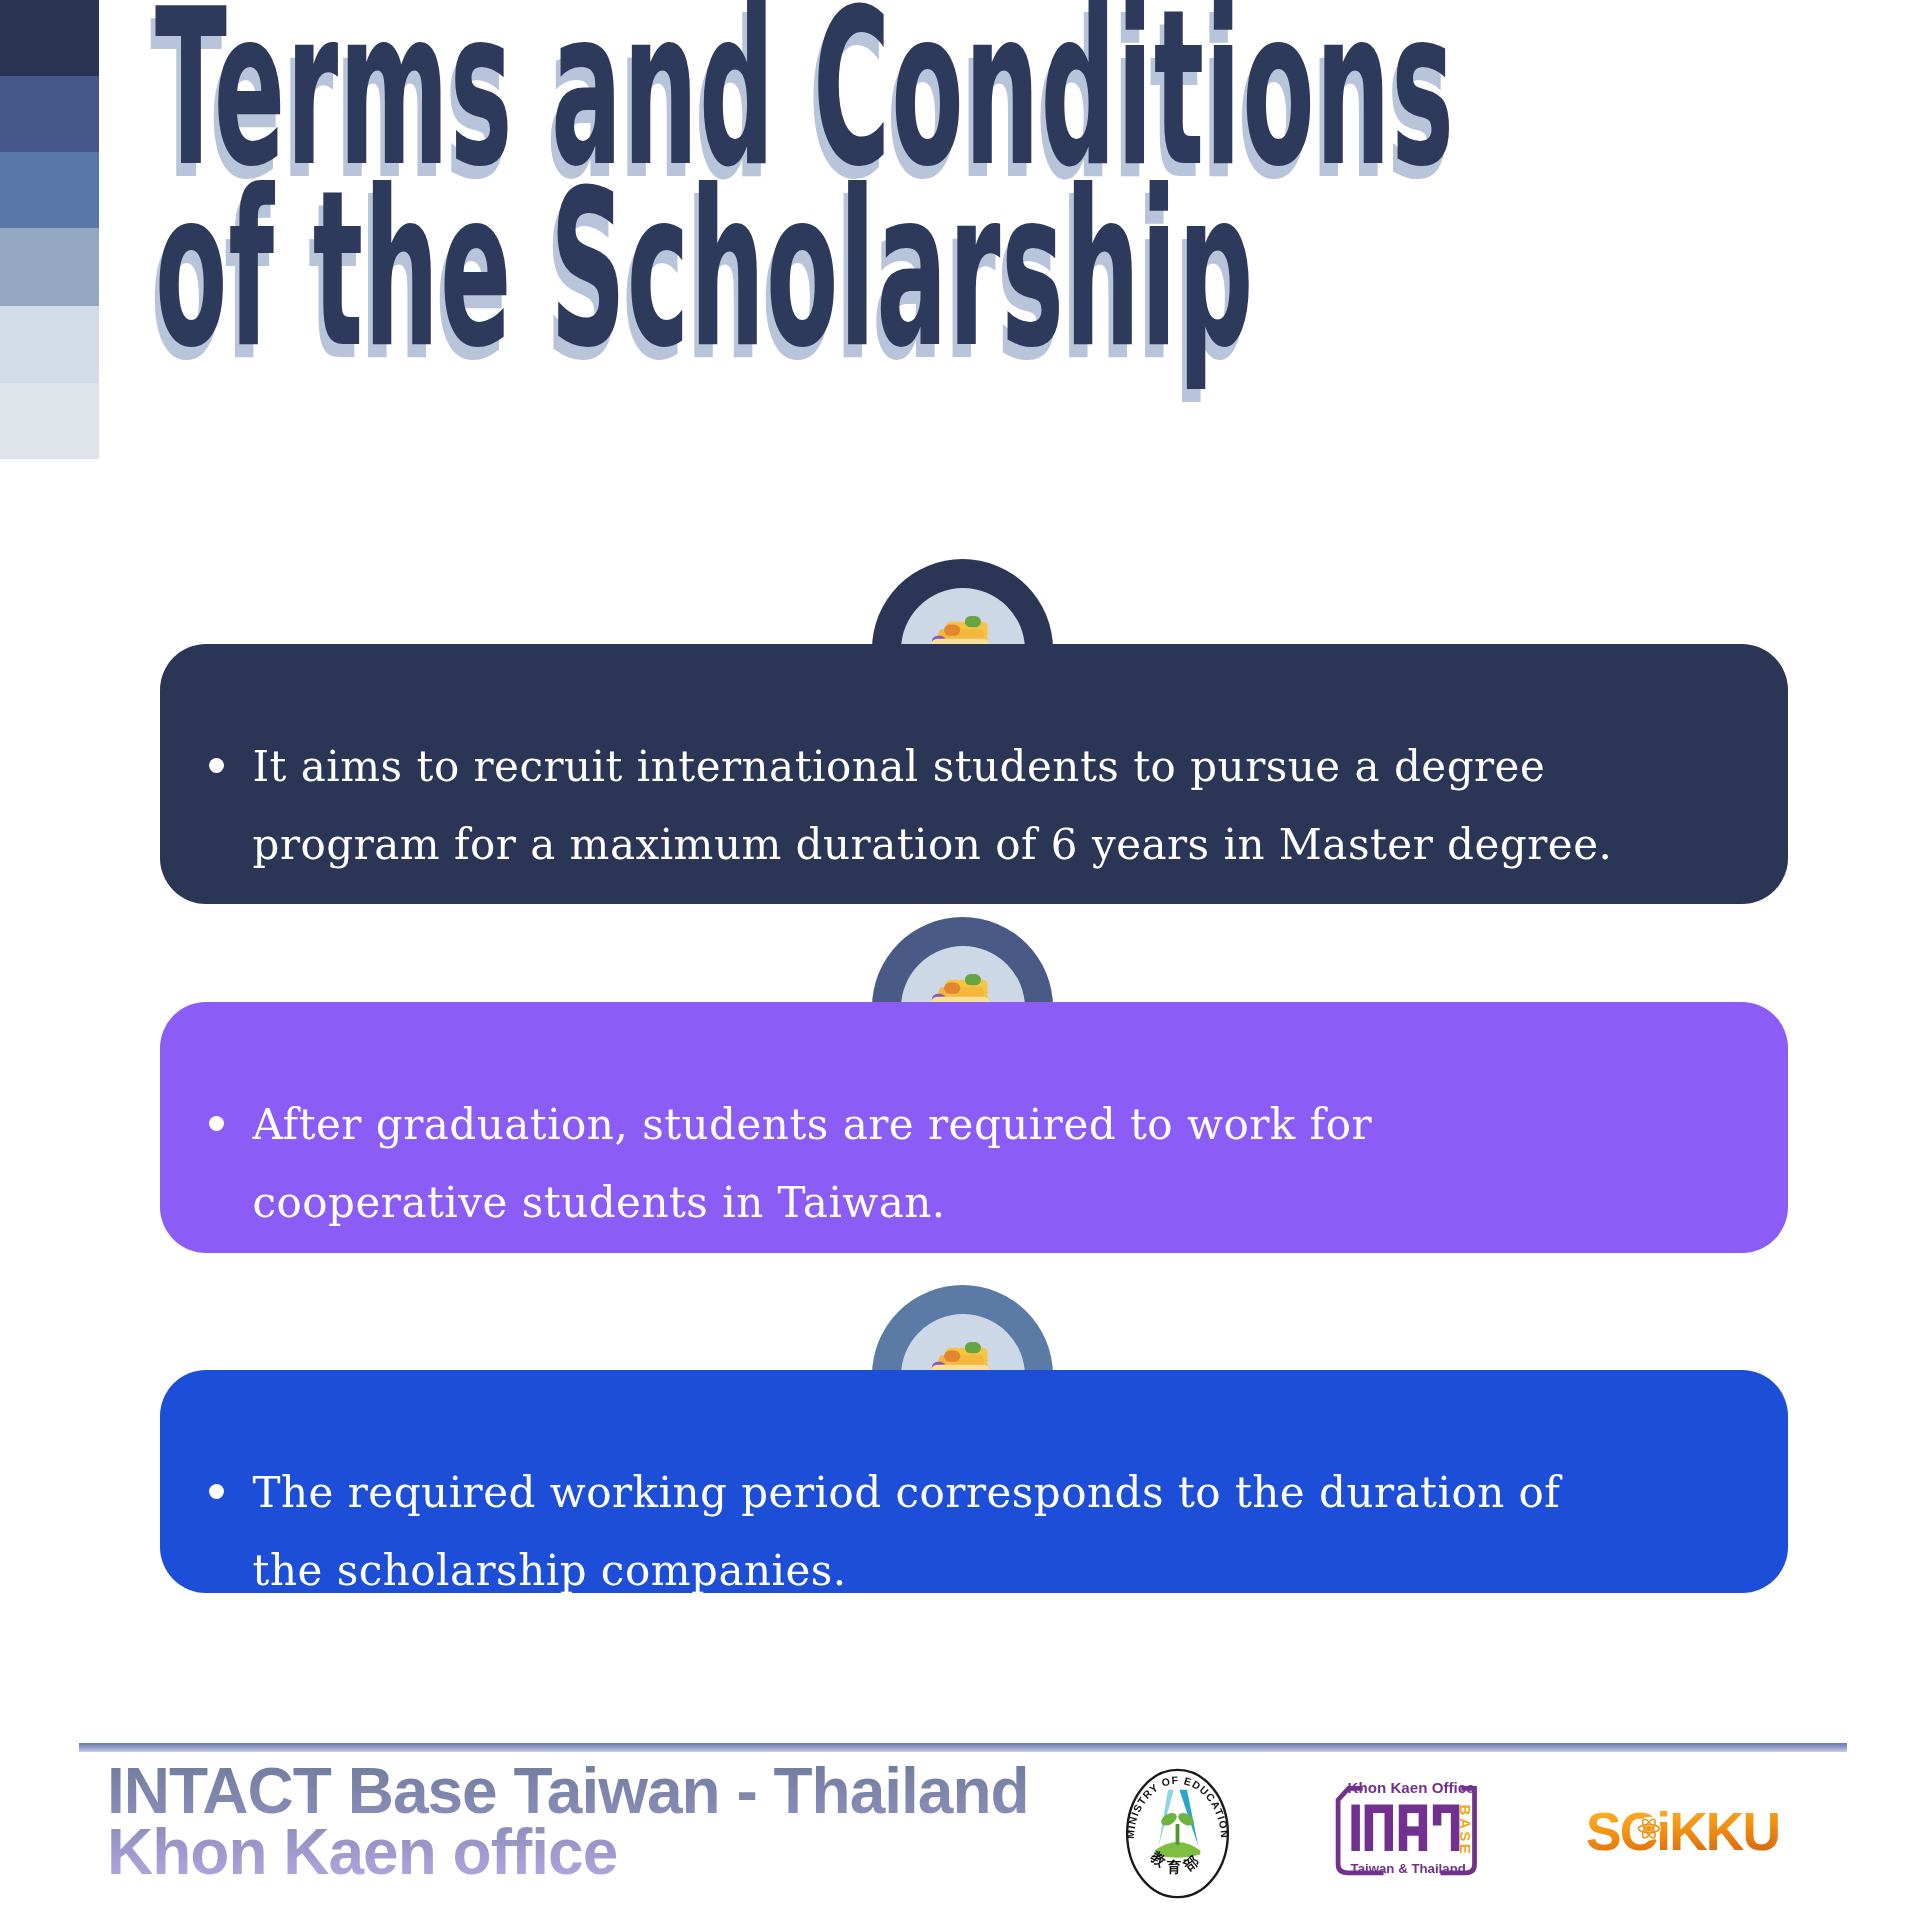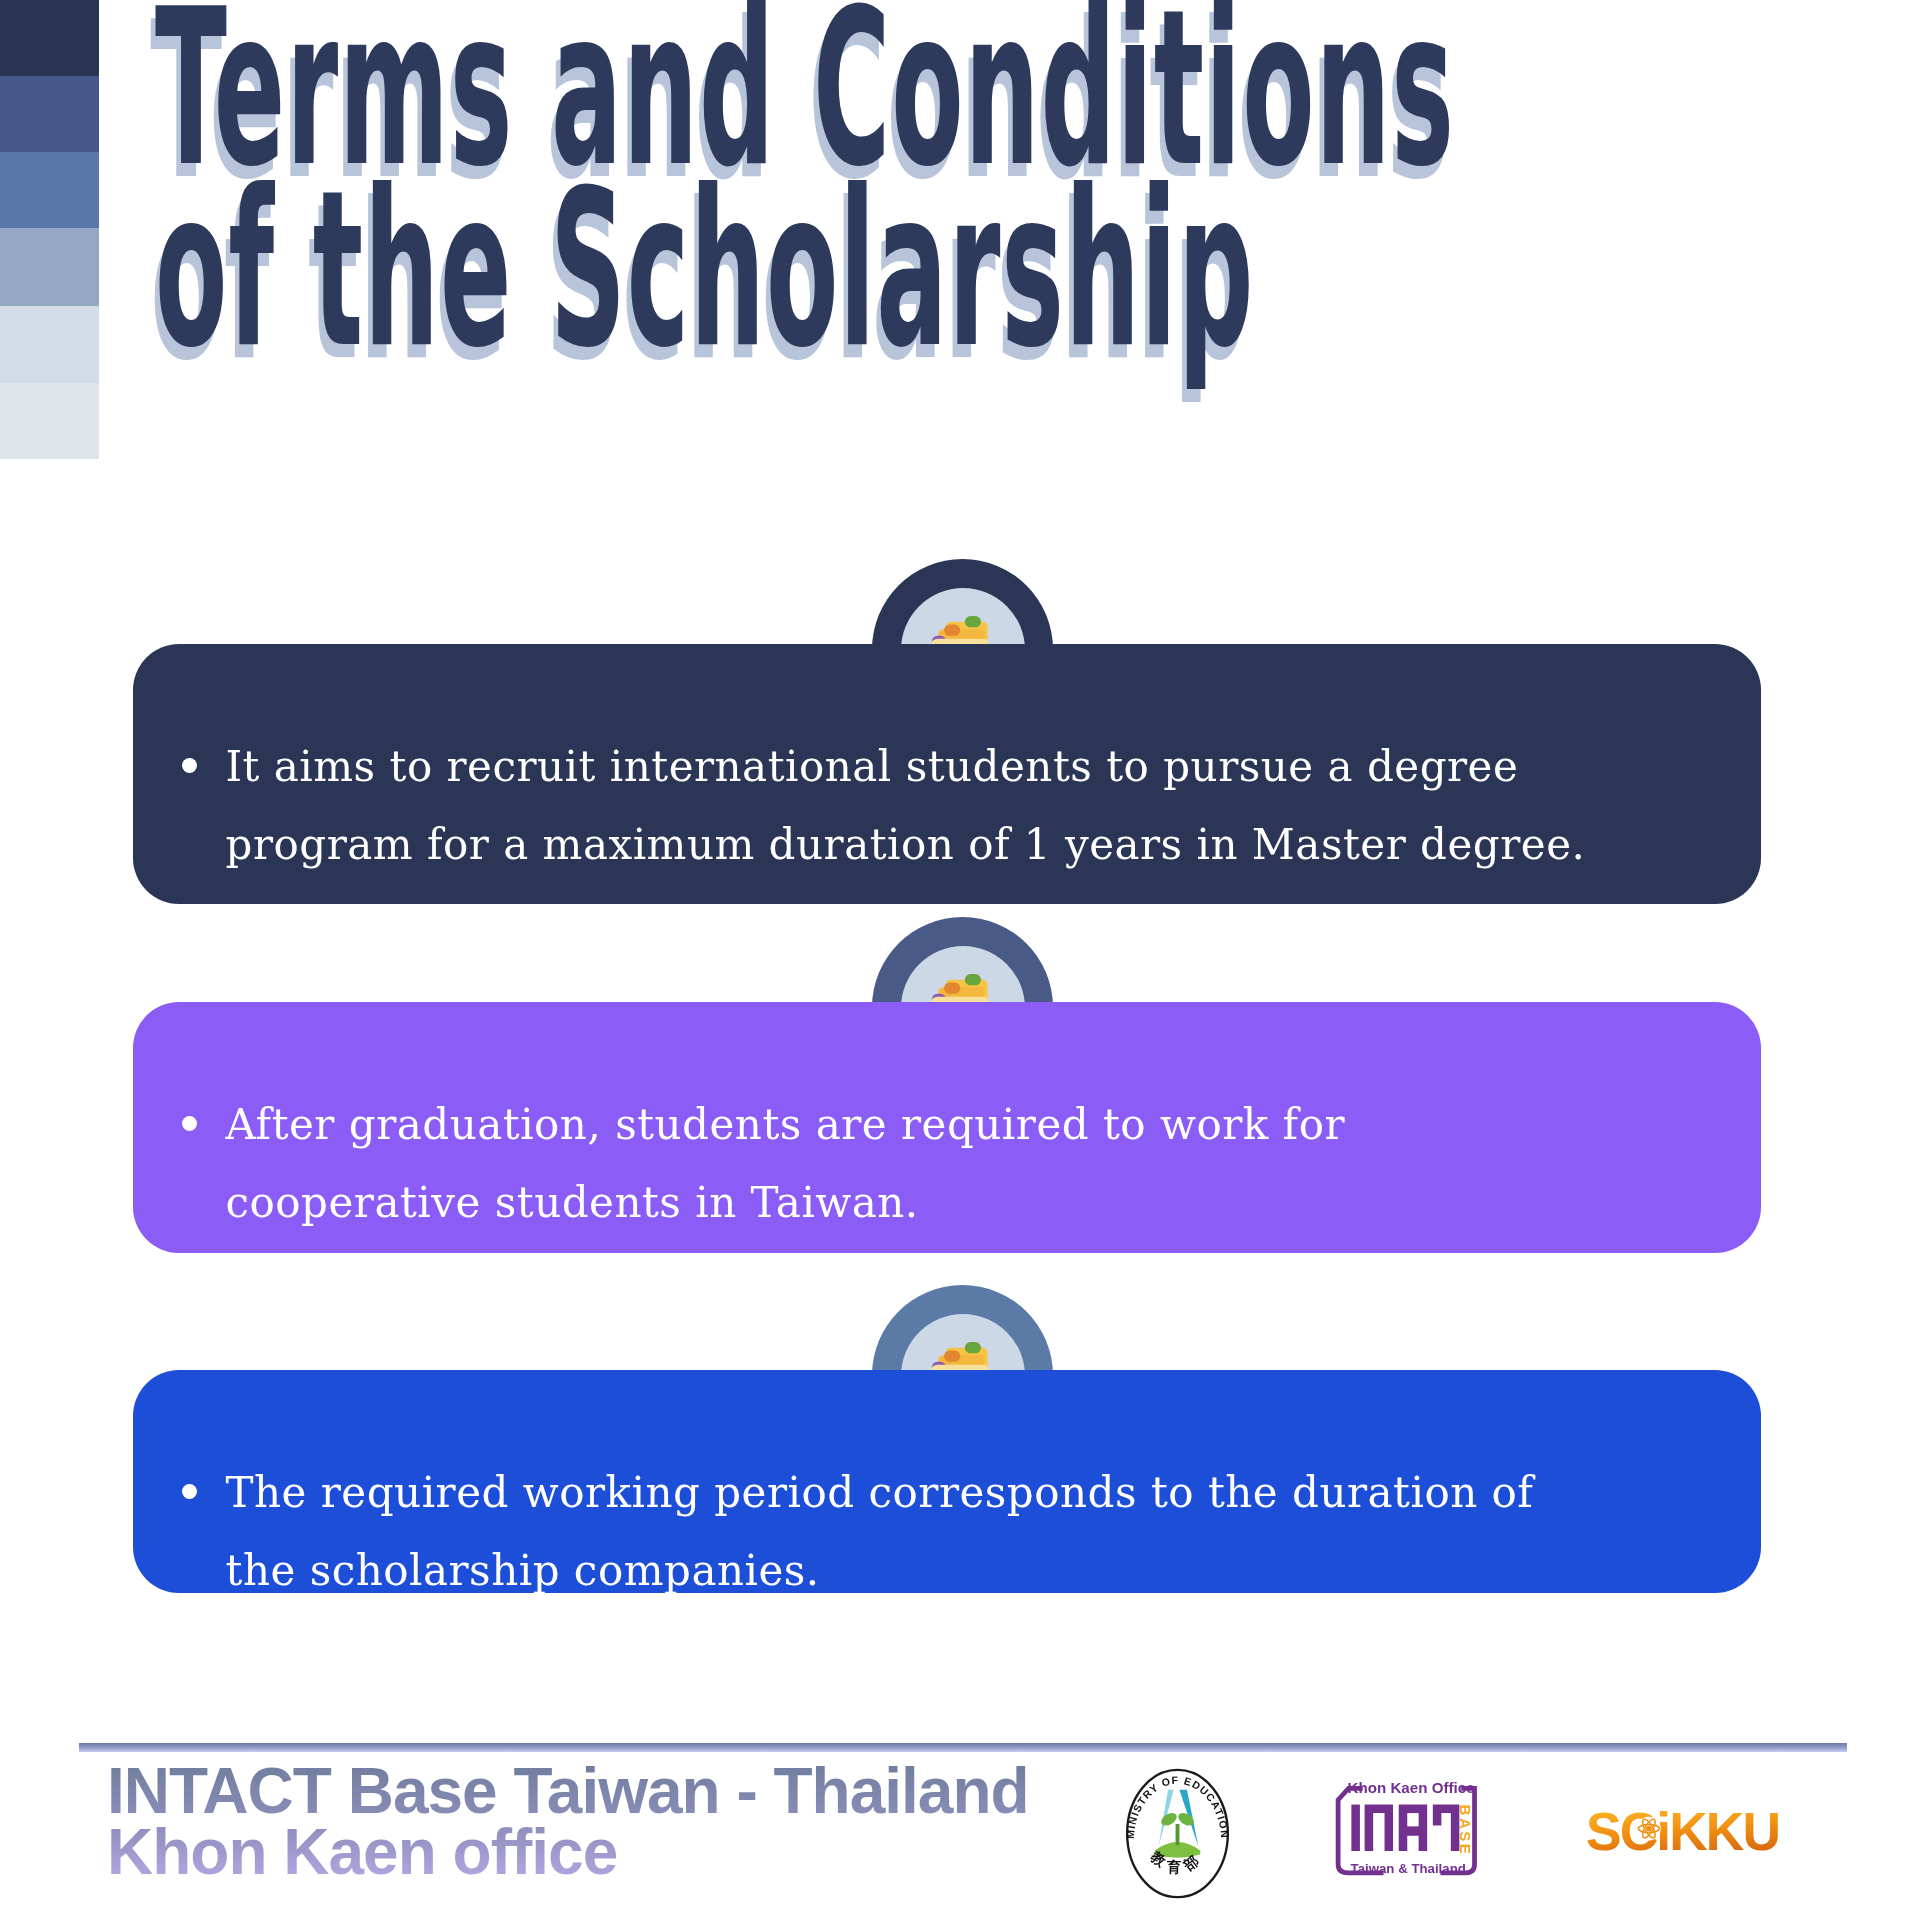--- a/index.html
+++ b/index.html
@@ -23,21 +23,21 @@
     position:absolute;left:155px;white-space:nowrap;
     font-family:"DejaVu Sans",sans-serif;font-weight:bold;
     font-size:215px;line-height:1.0;color:#2d3a5c;
     transform:scaleX(0.49);transform-origin:left top;
     text-shadow:-9.5px 13.3px 0 #b8c4d9;letter-spacing:1.9px;
   }
   .title-line.l1{top:-19px;}
   .title-line.l2{top:162px;}
 
   
-  .card{position:absolute;left:133px;width:1628px;border-radius:46px;}
+  .card{position:absolute;left:160px;width:1628px;border-radius:46px;}
   .card.c1{top:644px;height:260px;background:#2b3656;}
   .card.c2{top:1002px;height:251px;background:#8b5cf6;}
   .card.c3{top:1370px;height:223px;background:#1d4ed8;}
 
   .card-content{display:flex;align-items:flex-start;padding:84px 57px 0 49px;}
   .bullet{flex:0 0 auto;width:15px;height:15px;border-radius:50%;background:#ffffff;margin:30px 28.5px 0 0;}
   .card-text{
     font-family:"DejaVu Serif",serif;font-size:42px;line-height:78px;
     color:#ffffff;letter-spacing:0.5px;
   }
@@ -93,21 +93,21 @@
       <rect x="26" y="30" width="26" height="40" fill="#fae9be"></rect>
     </svg>
   </div>
 </div>
 
 <div class="card c1">
   <div class="card-content">
     <span class="bullet"></span>
     <div class="card-text">
       <div>It aims to recruit international students to pursue a degree</div>
-      <div>program for a maximum duration of 1 years in Master degree.</div>
+      <div>program for a maximum duration of 6 years in Master degree.</div>
     </div>
   </div>
 </div>
 
 <div class="badge b2">
   <div class="badge-inner">
     <svg width="76" height="68" viewBox="0 0 80 72">
       <rect x="22" y="6" width="44" height="32" rx="5" fill="#f6c445"></rect>
       <rect x="42" y="0" width="17" height="12" rx="6" fill="#67a53f"></rect>
       <rect x="14" y="14" width="48" height="32" rx="5" fill="#f3b73d"></rect>

